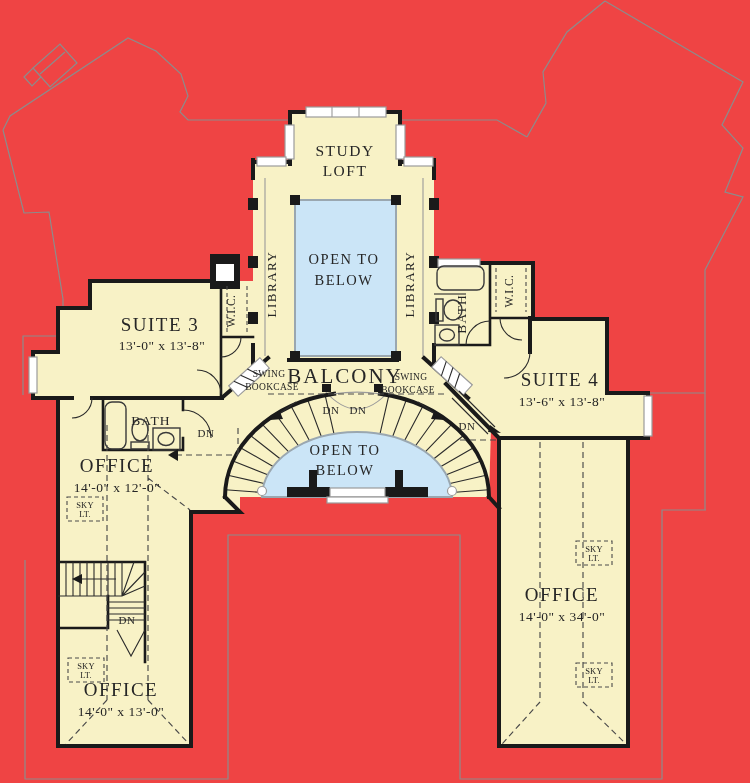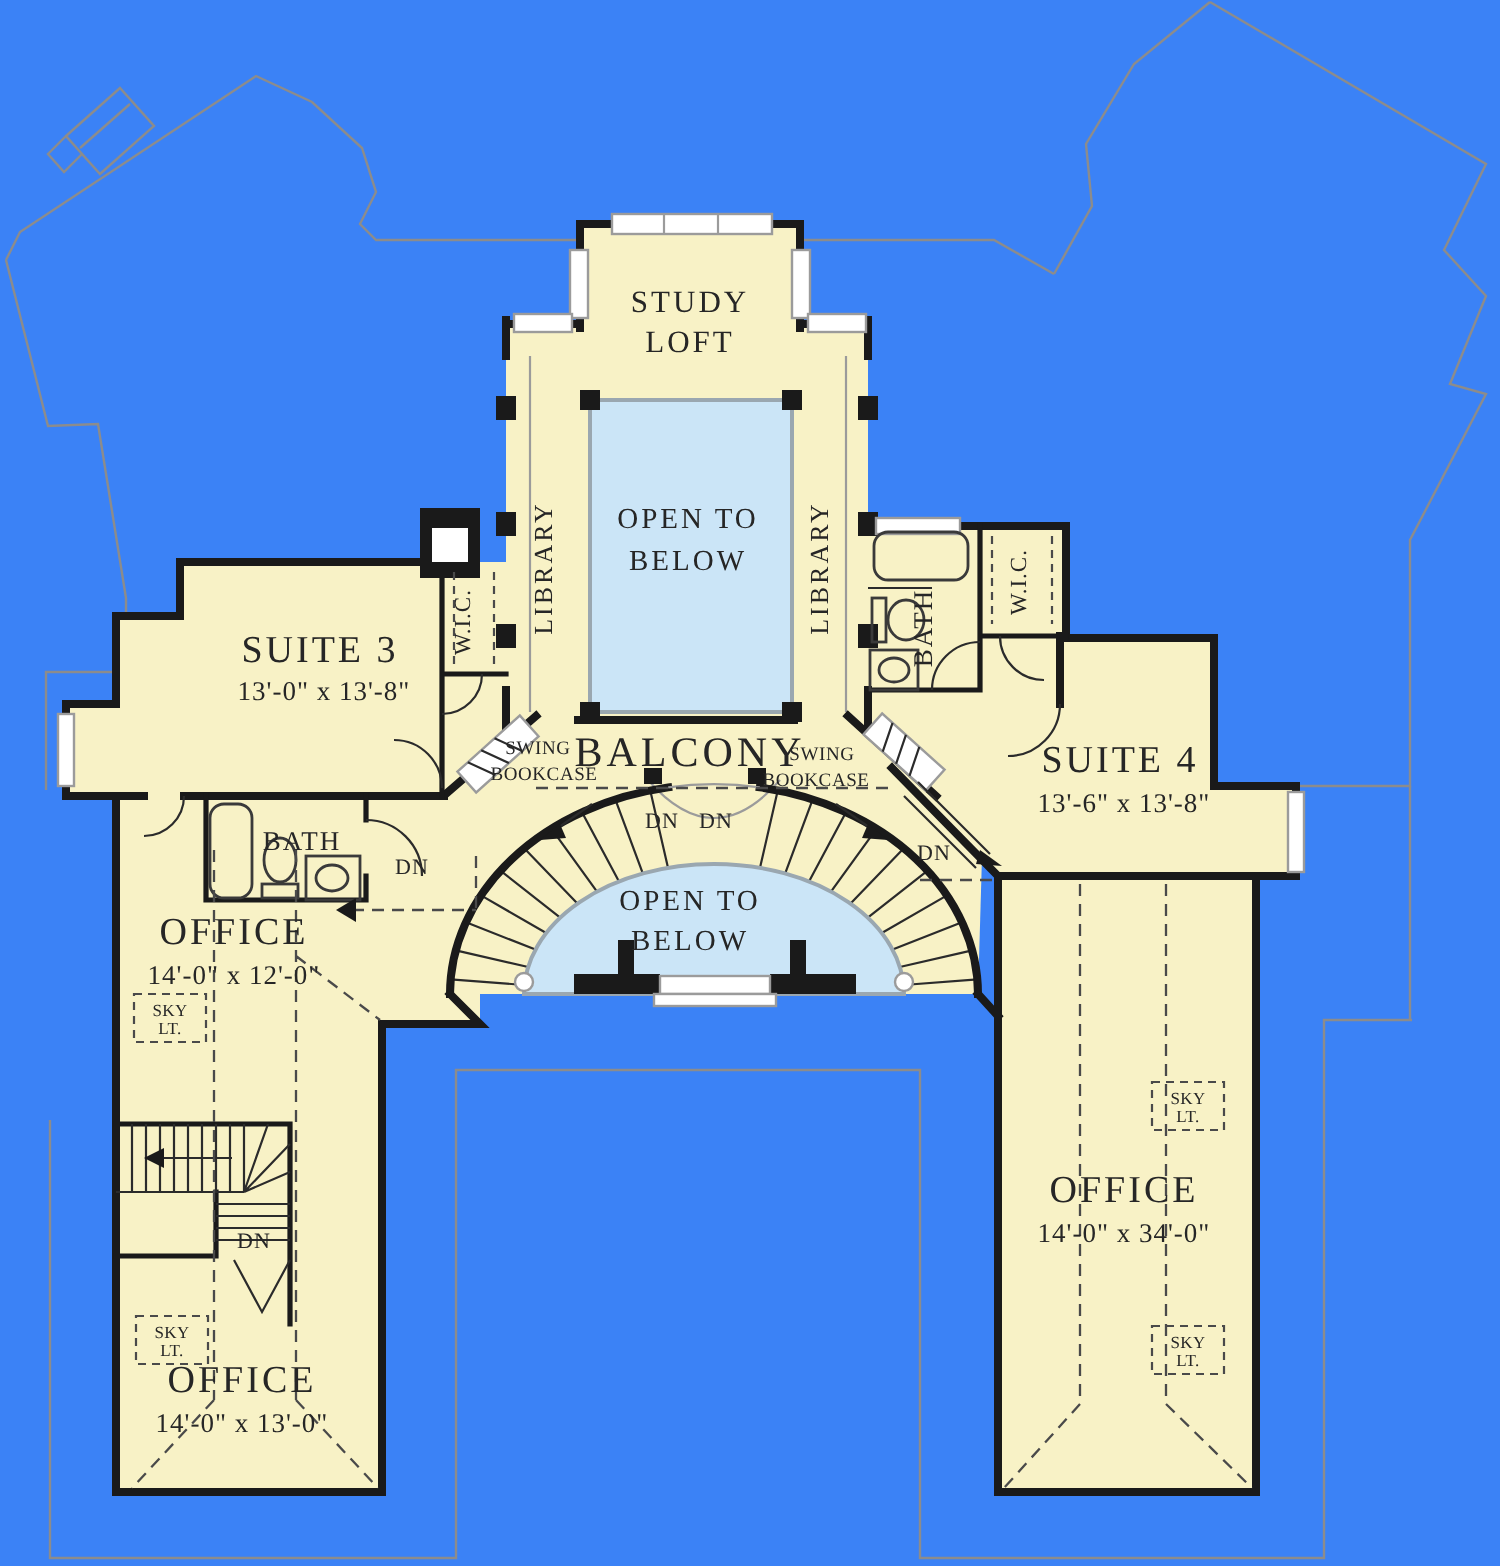--- a/index.html
+++ b/index.html
@@ -1,20 +1,20 @@
 <!DOCTYPE html>
 <html style="--c-floor: #f8f2c6; --c-open-to-below: #cbe5f7; --c-wall: #1a1a1a; --c-roofline: #8c8c8c; --c-text: #262626;"><head>
 <meta charset="utf-8">
 <style>
   :root{
     --c-floor:#f8f2c6; --c-open-to-below:#cbe5f7; --c-wall:#1a1a1a;
     --c-roofline:#8c8c8c; --c-text:#262626;
   }
   html,body{margin:0;padding:0;background:#ffffff;}
-  #stage{width:750px;height:783px;position:relative;background:#3b82f6;}
+  #stage{width:750px;height:783px;position:relative;background:#ef4444;}
   svg{display:block;}
   .floor{fill:var(--c-floor);stroke:none;}
   .blue{fill:var(--c-open-to-below);stroke:#9aa7b0;stroke-width:2;}
   .roof{fill:none;stroke:var(--c-roofline);stroke-width:1.2;}
   .w4{fill:none;stroke:var(--c-wall);stroke-width:4;stroke-linecap:square;}
   .w3{fill:none;stroke:var(--c-wall);stroke-width:2.6;stroke-linecap:square;}
   .thin{fill:none;stroke:#2b2b2b;stroke-width:1.1;}
   .rail{fill:none;stroke:#9b9b9b;stroke-width:1.1;}
   .dash{fill:none;stroke:#4a4a4a;stroke-width:1.15;stroke-dasharray:6 4;}
   .dashbox{fill:none;stroke:#4a4a4a;stroke-width:1.1;stroke-dasharray:4 3;}

